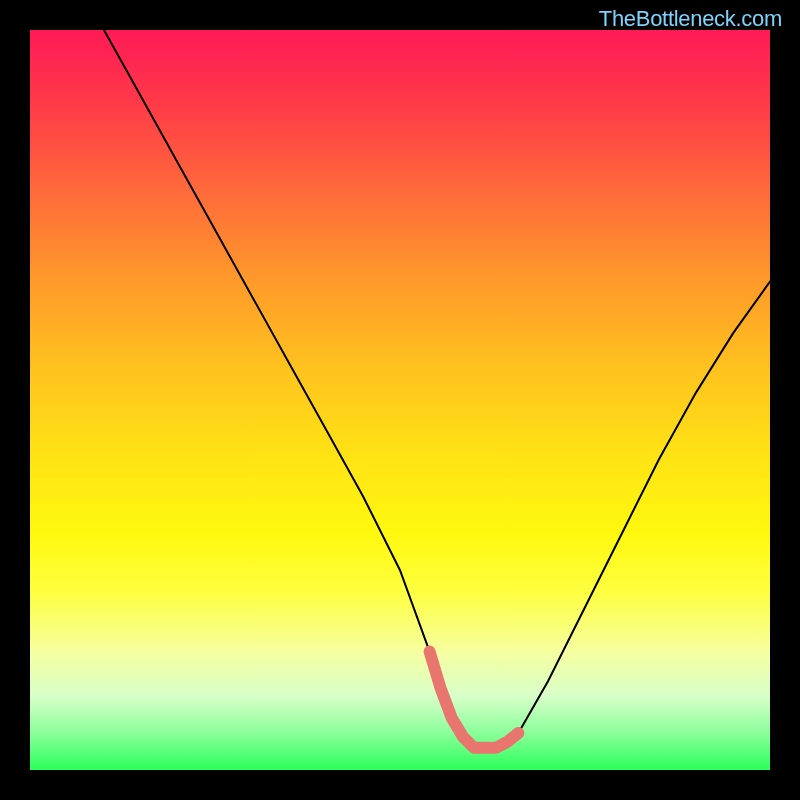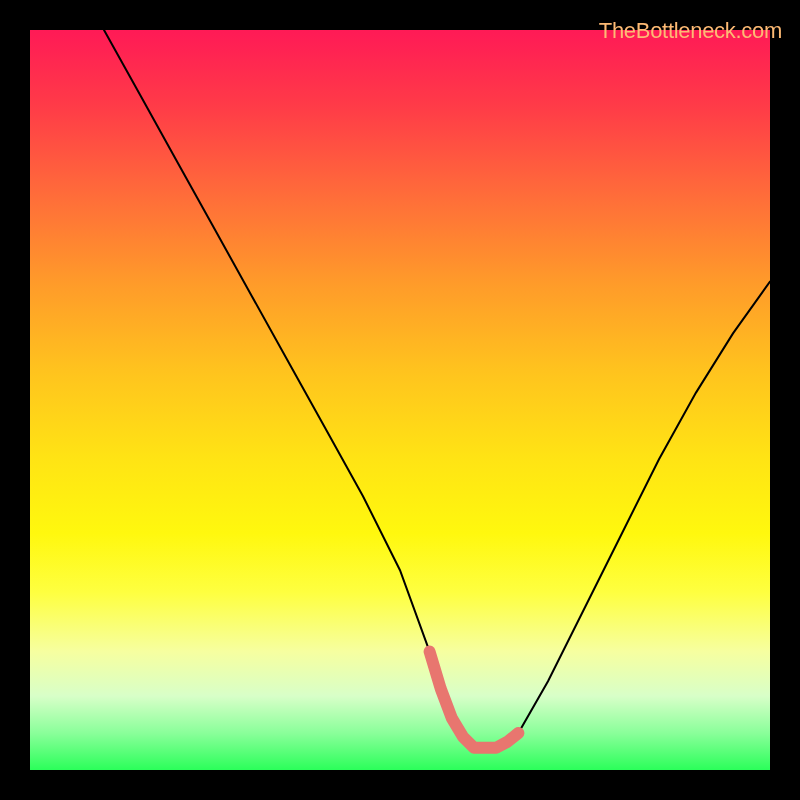--- a/index.html
+++ b/index.html
@@ -46,26 +46,25 @@
       #f6ffa0 84%,
       #d8ffc8 90%,
       #8aff9a 95%,
       #2bff5a 100%
     );
   }
   .watermark {
     position: absolute;
     top: 6px;
     right: 18px;
-    color: #fdba74;
+    color: #7dd3fc;
     font-size: 22px;
     font-weight: 500;
     letter-spacing: -0.3px;
     z-index: 10;
-    margin-top: 12px;
   }
   svg.curve {
     position: absolute;
     top: 0;
     left: 0;
     width: 100%;
     height: 100%;
   }
 </style>
 </head>

